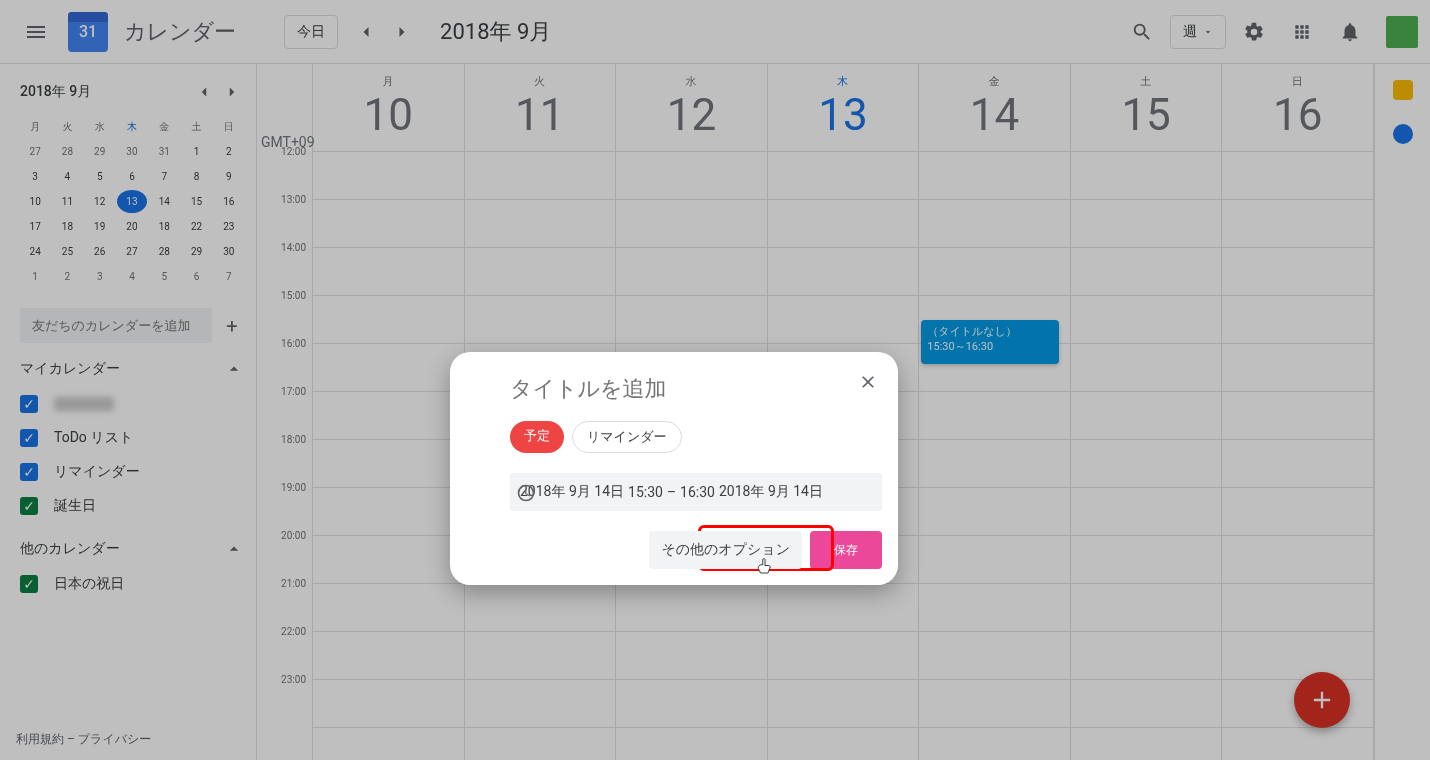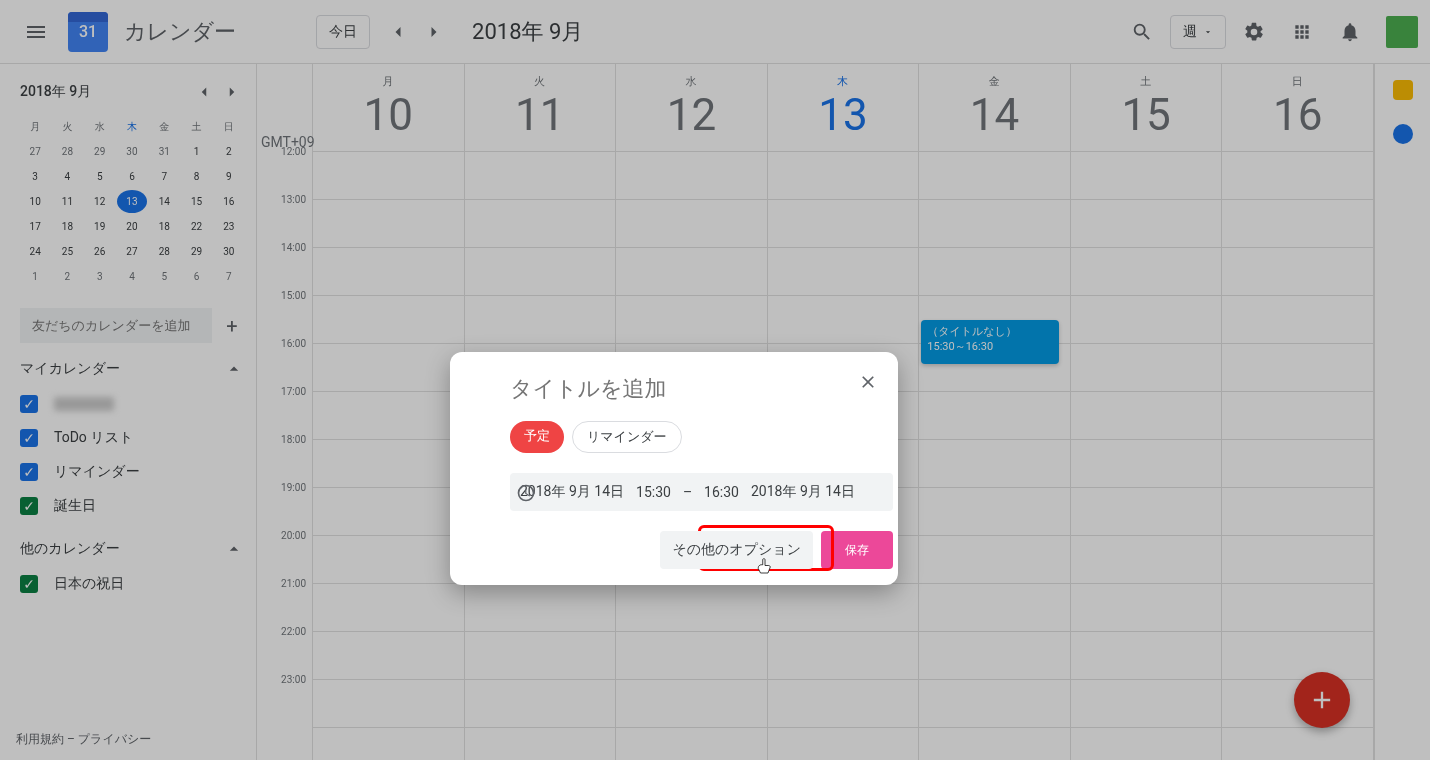--- a/index.html
+++ b/index.html
@@ -4,21 +4,21 @@
 <style>
 * { box-sizing: border-box; margin: 0; padding: 0; font-family: Roboto, Arial, sans-serif; }
 body { width: 1430px; height: 760px; background: #fff; overflow: hidden; position: relative; }
 .overlay { position: absolute; inset: 0; background: rgba(0,0,0,0.25); z-index: 50; pointer-events: none; }
 .header { height: 64px; display: flex; align-items: center; padding: 0 12px; border-bottom: 1px solid #e0e0e0; position: relative; z-index: 1; }
 .menu-icon { width: 48px; height: 48px; display: flex; align-items: center; justify-content: center; color: #5f6368; cursor: pointer; }
 .logo { width: 40px; height: 40px; background: #4285f4; color: #fff; display: flex; align-items: center; justify-content: center; font-size: 16px; border-radius: 4px; margin: 0 8px; position: relative; }
 .logo::before { content:""; position:absolute; top:0; left:0; right:0; height:10px; background:#3367d6; border-radius:4px 4px 0 0;}
 .logo span { position: relative; z-index: 1; font-weight: 500; }
 .app-title { font-size: 22px; color: #5f6368; margin-left: 8px; }
-.today-btn { margin-left: 80px; padding: 7px 12px; font-size: 14px; color: #3c4043; border: 1px solid #dadce0; border-radius: 4px; background: #fff; cursor: pointer; }
+.today-btn { margin-left: 48px; padding: 7px 12px; font-size: 14px; color: #3c4043; border: 1px solid #dadce0; border-radius: 4px; background: #fff; cursor: pointer; }
 .nav-arrow { width: 32px; height: 32px; display: flex; align-items: center; justify-content: center; color: #5f6368; cursor: pointer; margin: 0 2px; }
 .date-title { font-size: 22px; color: #3c4043; margin-left: 20px; }
 .header-right { margin-left: auto; display: flex; align-items: center; gap: 8px; }
 .icon-btn { width: 40px; height: 40px; display: flex; align-items: center; justify-content: center; color: #5f6368; cursor: pointer; border-radius: 50%; }
 .view-btn { padding: 7px 12px; font-size: 14px; color: #3c4043; border: 1px solid #dadce0; border-radius: 4px; background: #fff; cursor: pointer; display: flex; align-items: center; gap: 6px; }
 .avatar { width: 32px; height: 32px; background: #4caf50; border-radius: 2px; margin-left: 8px; }
 .main { display: flex; height: calc(100% - 64px); }
 .sidebar { width: 256px; padding: 16px 12px 16px 20px; overflow-y: auto; }
 .mini-cal-header { display: flex; align-items: center; justify-content: space-between; margin-bottom: 12px; }
 .mini-cal-title { font-size: 14px; color: #3c4043; font-weight: 500; }
@@ -46,28 +46,28 @@
 .day-col { border-right: 1px solid #e0e0e0; }
 .day-header { height: 88px; border-bottom: 1px solid #e0e0e0; text-align: center; padding-top: 10px; }
 .day-name { font-size: 11px; color: #70757a; letter-spacing: 0.8px; }
 .day-num { font-size: 44px; color: #70757a; line-height: 1.2; }
 .day-col.today .day-name, .day-col.today .day-num { color: #1a73e8; }
 .hour-row { height: 48px; border-bottom: 1px solid #e0e0e0; }
 .event-block { position: absolute; background: #039be5; color: #fff; font-size: 11px; padding: 4px 6px; border-radius: 4px; box-shadow: 0 2px 4px rgba(0,0,0,0.2); }
 .right-rail { width: 56px; border-left: 1px solid #e0e0e0; padding-top: 16px; display: flex; flex-direction: column; align-items: center; gap: 24px; }
 .rail-icon { width: 20px; height: 20px; border-radius: 4px; }
 .fab { position: absolute; bottom: 32px; right: 80px; width: 56px; height: 56px; border-radius: 50%; background: #d93025; color: #fff; display: flex; align-items: center; justify-content: center; font-size: 32px; box-shadow: 0 4px 8px rgba(0,0,0,0.3); cursor: pointer; z-index: 2; }
-.dialog { position: absolute; top: 352px; left: 450px; width: 448px; background: #fff; border-radius: 12px; box-shadow: 0 8px 24px rgba(0,0,0,0.3); z-index: 100; padding: 16px 5px 16px 48px; }
+.dialog { position: absolute; top: 352px; left: 450px; width: 448px; background: #fff; border-radius: 20px; box-shadow: 0 8px 24px rgba(0,0,0,0.3); z-index: 100; padding: 16px 16px 16px 48px; }
 .dialog-close { position: absolute; top: 12px; right: 12px; width: 36px; height: 36px; display: flex; align-items: center; justify-content: center; color: #5f6368; cursor: pointer; font-size: 20px; }
 .dialog-title-input { width: 90%; border: none; font-size: 22px; color: #5f6368; padding: 8px 0; margin-left: 12px; outline: none; }
 .dialog-chips { display: flex; gap: 8px; margin: 12px 0 20px 12px; }
 .chip { padding: 6px 14px; border-radius: 16px; font-size: 13px; cursor: pointer; }
 .chip.active { background: #ef4444; color: #fff; }
 .chip.inactive { border: 1px solid #dadce0; color: #3c4043; background: #fff; }
-.dialog-time-row { display: flex; align-items: center; gap: 12px; font-size: 14px; color: #3c4043; background: #f1f3f4; padding: 10px; border-radius: 4px; margin-left: 12px; }
+.dialog-time-row { display: flex; align-items: center; gap: 4px; font-size: 14px; color: #3c4043; background: #f1f3f4; padding: 10px; border-radius: 4px; margin-left: 12px; }
 .clock-icon { position: absolute; left: 18px; color: #5f6368; }
 .dialog-buttons { display: flex; justify-content: flex-end; gap: 8px; margin-top: 20px; position: relative; }
 .btn-more { padding: 10px 12px; background: #f1f3f4; color: #3c4043; font-size: 14px; border: none; cursor: pointer; border-radius: 4px; position: relative; }
 .btn-more-highlight { position: absolute; border: 3px solid #ff0000; border-radius: 6px; pointer-events: none; }
 .btn-save { padding: 10px 24px; background: #ec4899; color: #fff; font-size: 12px; border: none; cursor: pointer; border-radius: 4px; }
 .cursor-icon { position: absolute; z-index: 200; font-size: 16px; color: #000; }
 .blurred { filter: blur(3px); background: #ccc; width: 60px; height: 14px; display: inline-block; border-radius: 2px; }
 svg { display: block; }
 </style>
 </head>

